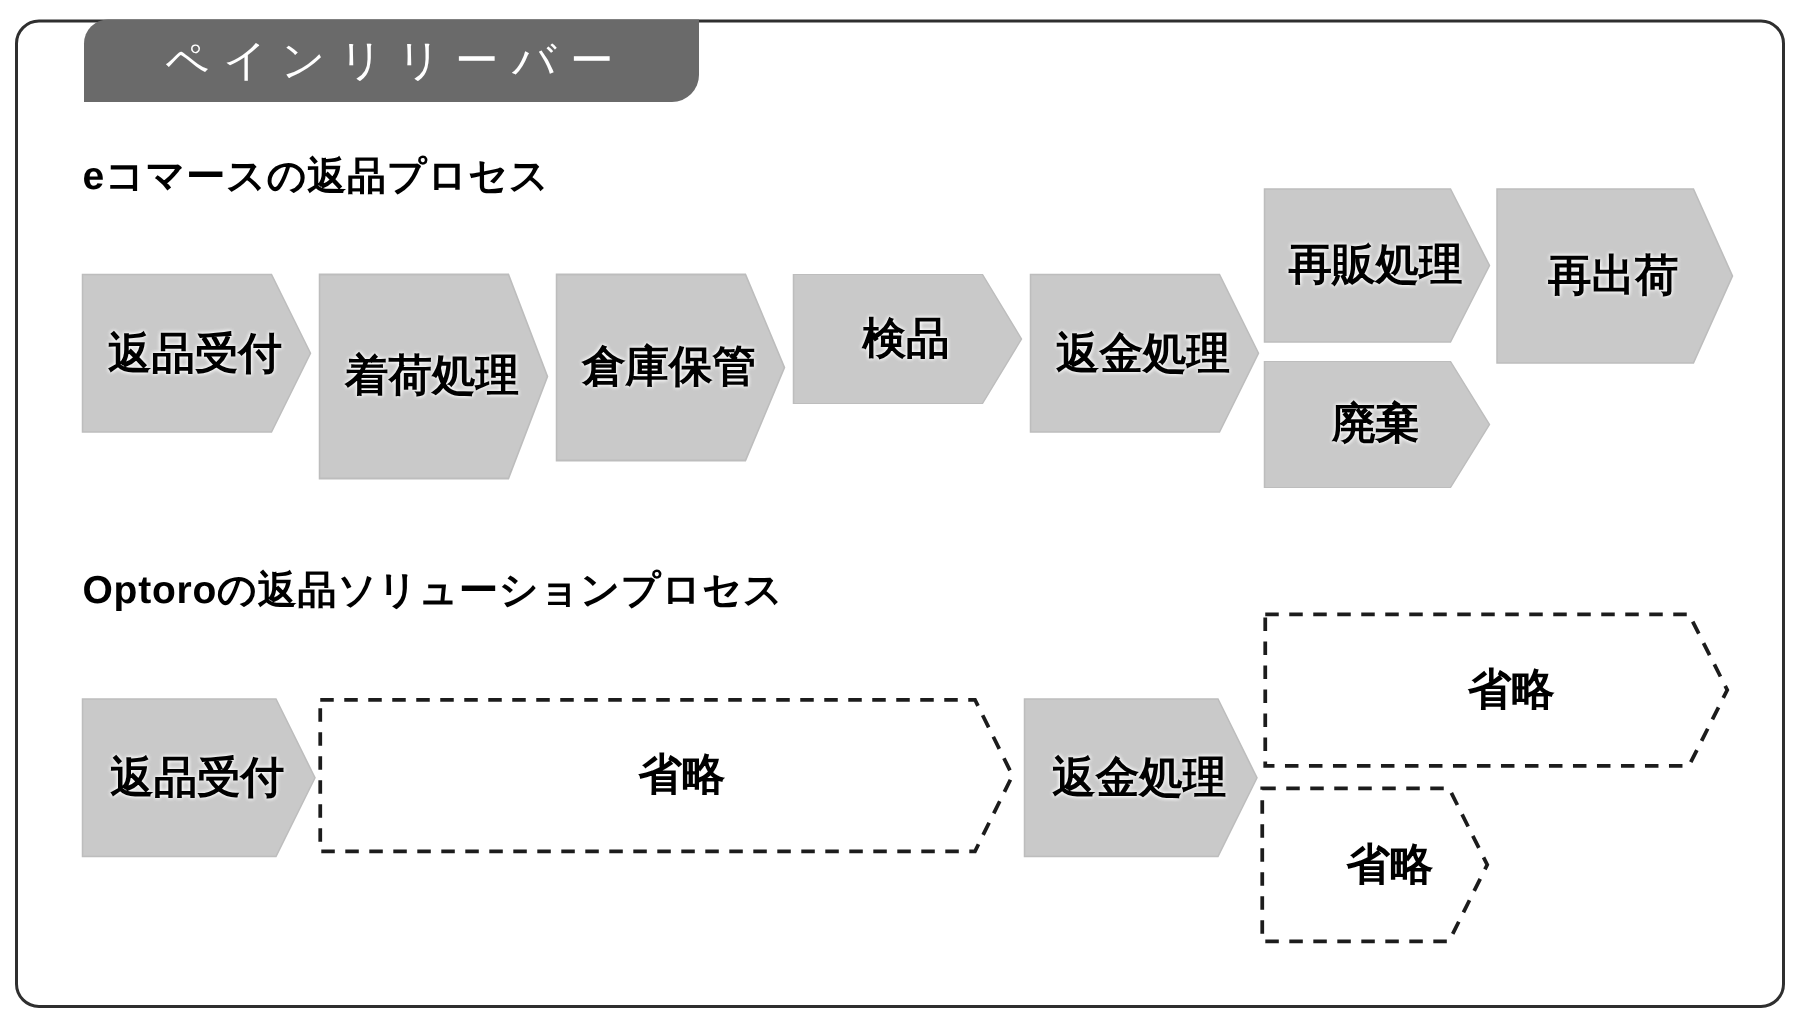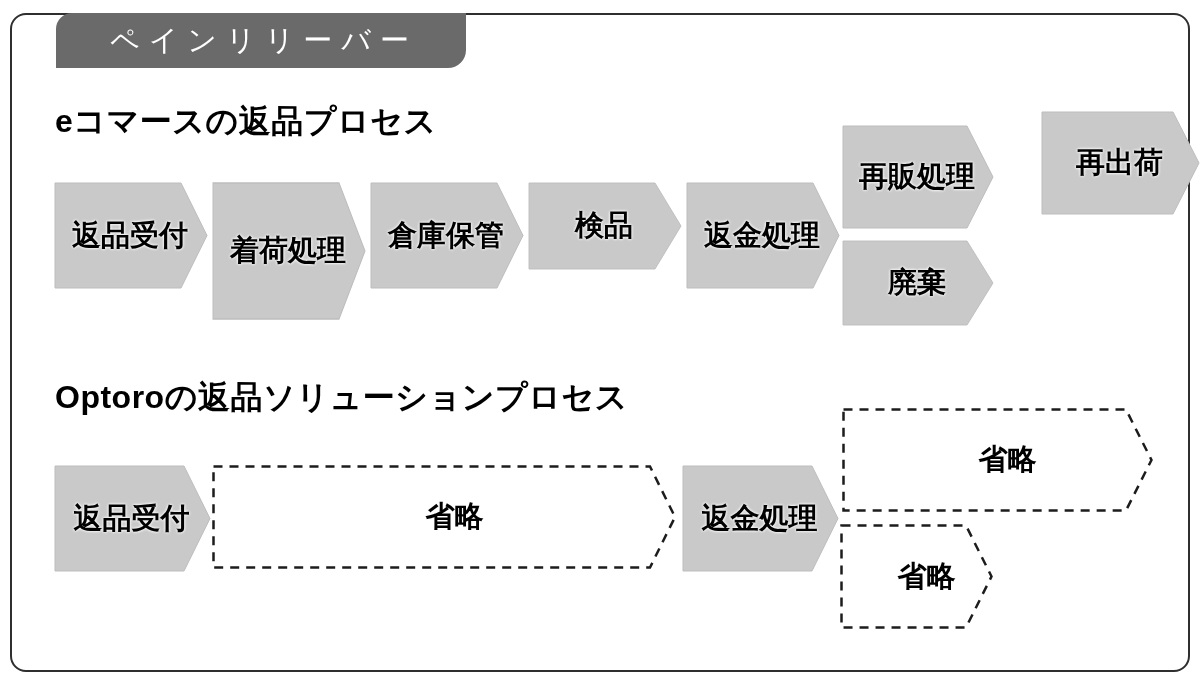--- a/index.html
+++ b/index.html
@@ -40,21 +40,21 @@
     font-family: "DejaVu Serif", "Liberation Serif", serif;
     font-size: 29px;
     letter-spacing: 9px;
     color: var(--badge-text, #ffffff);
     white-space: nowrap;
     padding-left: 6px;
   }
   .section-title {
     position: absolute;
     left: 55px;
-    font-size: 32px;
+    font-size: 26px;
     font-weight: bold;
     letter-spacing: 0.5px;
     white-space: nowrap;
     z-index: 2;
   }
   .title-1 { top: 100px; }
   .title-2 { top: 376px; }
   .shape {
     position: absolute;
     z-index: 2;
@@ -107,21 +107,21 @@
       <polygon class="poly-solid" points="0,0 126,0 152,52.5 126,105 0,105"></polygon>
     </svg>
   <span class="lbl">返品受付</span>
 </div>
 <div class="shape solid" style="left:213px; top:183px; width:152px; height:136px;">
   <svg viewBox="0 0 152 105" preserveAspectRatio="none">
       <polygon class="poly-solid" points="0,0 126,0 152,52.5 126,105 0,105"></polygon>
     </svg>
   <span class="lbl">着荷処理</span>
 </div>
-<div class="shape solid" style="left:371px; top:183px; width:152px; height:105px;">
+<div class="shape solid" style="left:371px; top:183px; width:152px; height:124px;">
   <svg viewBox="0 0 152 105" preserveAspectRatio="none">
       <polygon class="poly-solid" points="0,0 126,0 152,52.5 126,105 0,105"></polygon>
     </svg>
   <span class="lbl">倉庫保管</span>
 </div>
 <div class="shape solid" style="left:529px; top:183px; width:152px; height:86px;">
   <svg viewBox="0 0 152 105" preserveAspectRatio="none">
       <polygon class="poly-solid" points="0,0 126,0 152,52.5 126,105 0,105"></polygon>
     </svg>
   <span class="lbl">検品</span>
@@ -132,21 +132,21 @@
     </svg>
   <span class="lbl">返金処理</span>
 </div>
 
 <div class="shape solid" style="left:843px; top:126px; width:150px; height:102px;">
   <svg viewBox="0 0 150 102" preserveAspectRatio="none">
       <polygon class="poly-solid" points="0,0 124,0 150,51 124,102 0,102"></polygon>
     </svg>
   <span class="lbl">再販処理</span>
 </div>
-<div class="shape solid" style="left:998px; top:112px; width:157px; height:102px;margin-left:44px;">
+<div class="shape solid" style="left:998px; top:126px; width:157px; height:116px;">
   <svg viewBox="0 0 157 102" preserveAspectRatio="none">
       <polygon class="poly-solid" points="0,0 131,0 157,51 131,102 0,102"></polygon>
     </svg>
   <span class="lbl">再出荷</span>
 </div>
 <div class="shape solid" style="left:843px; top:241px; width:150px; height:84px;">
   <svg viewBox="0 0 150 104" preserveAspectRatio="none">
       <polygon class="poly-solid" points="0,0 124,0 150,52 124,104 0,104"></polygon>
     </svg>
   <span class="lbl">廃棄</span>

